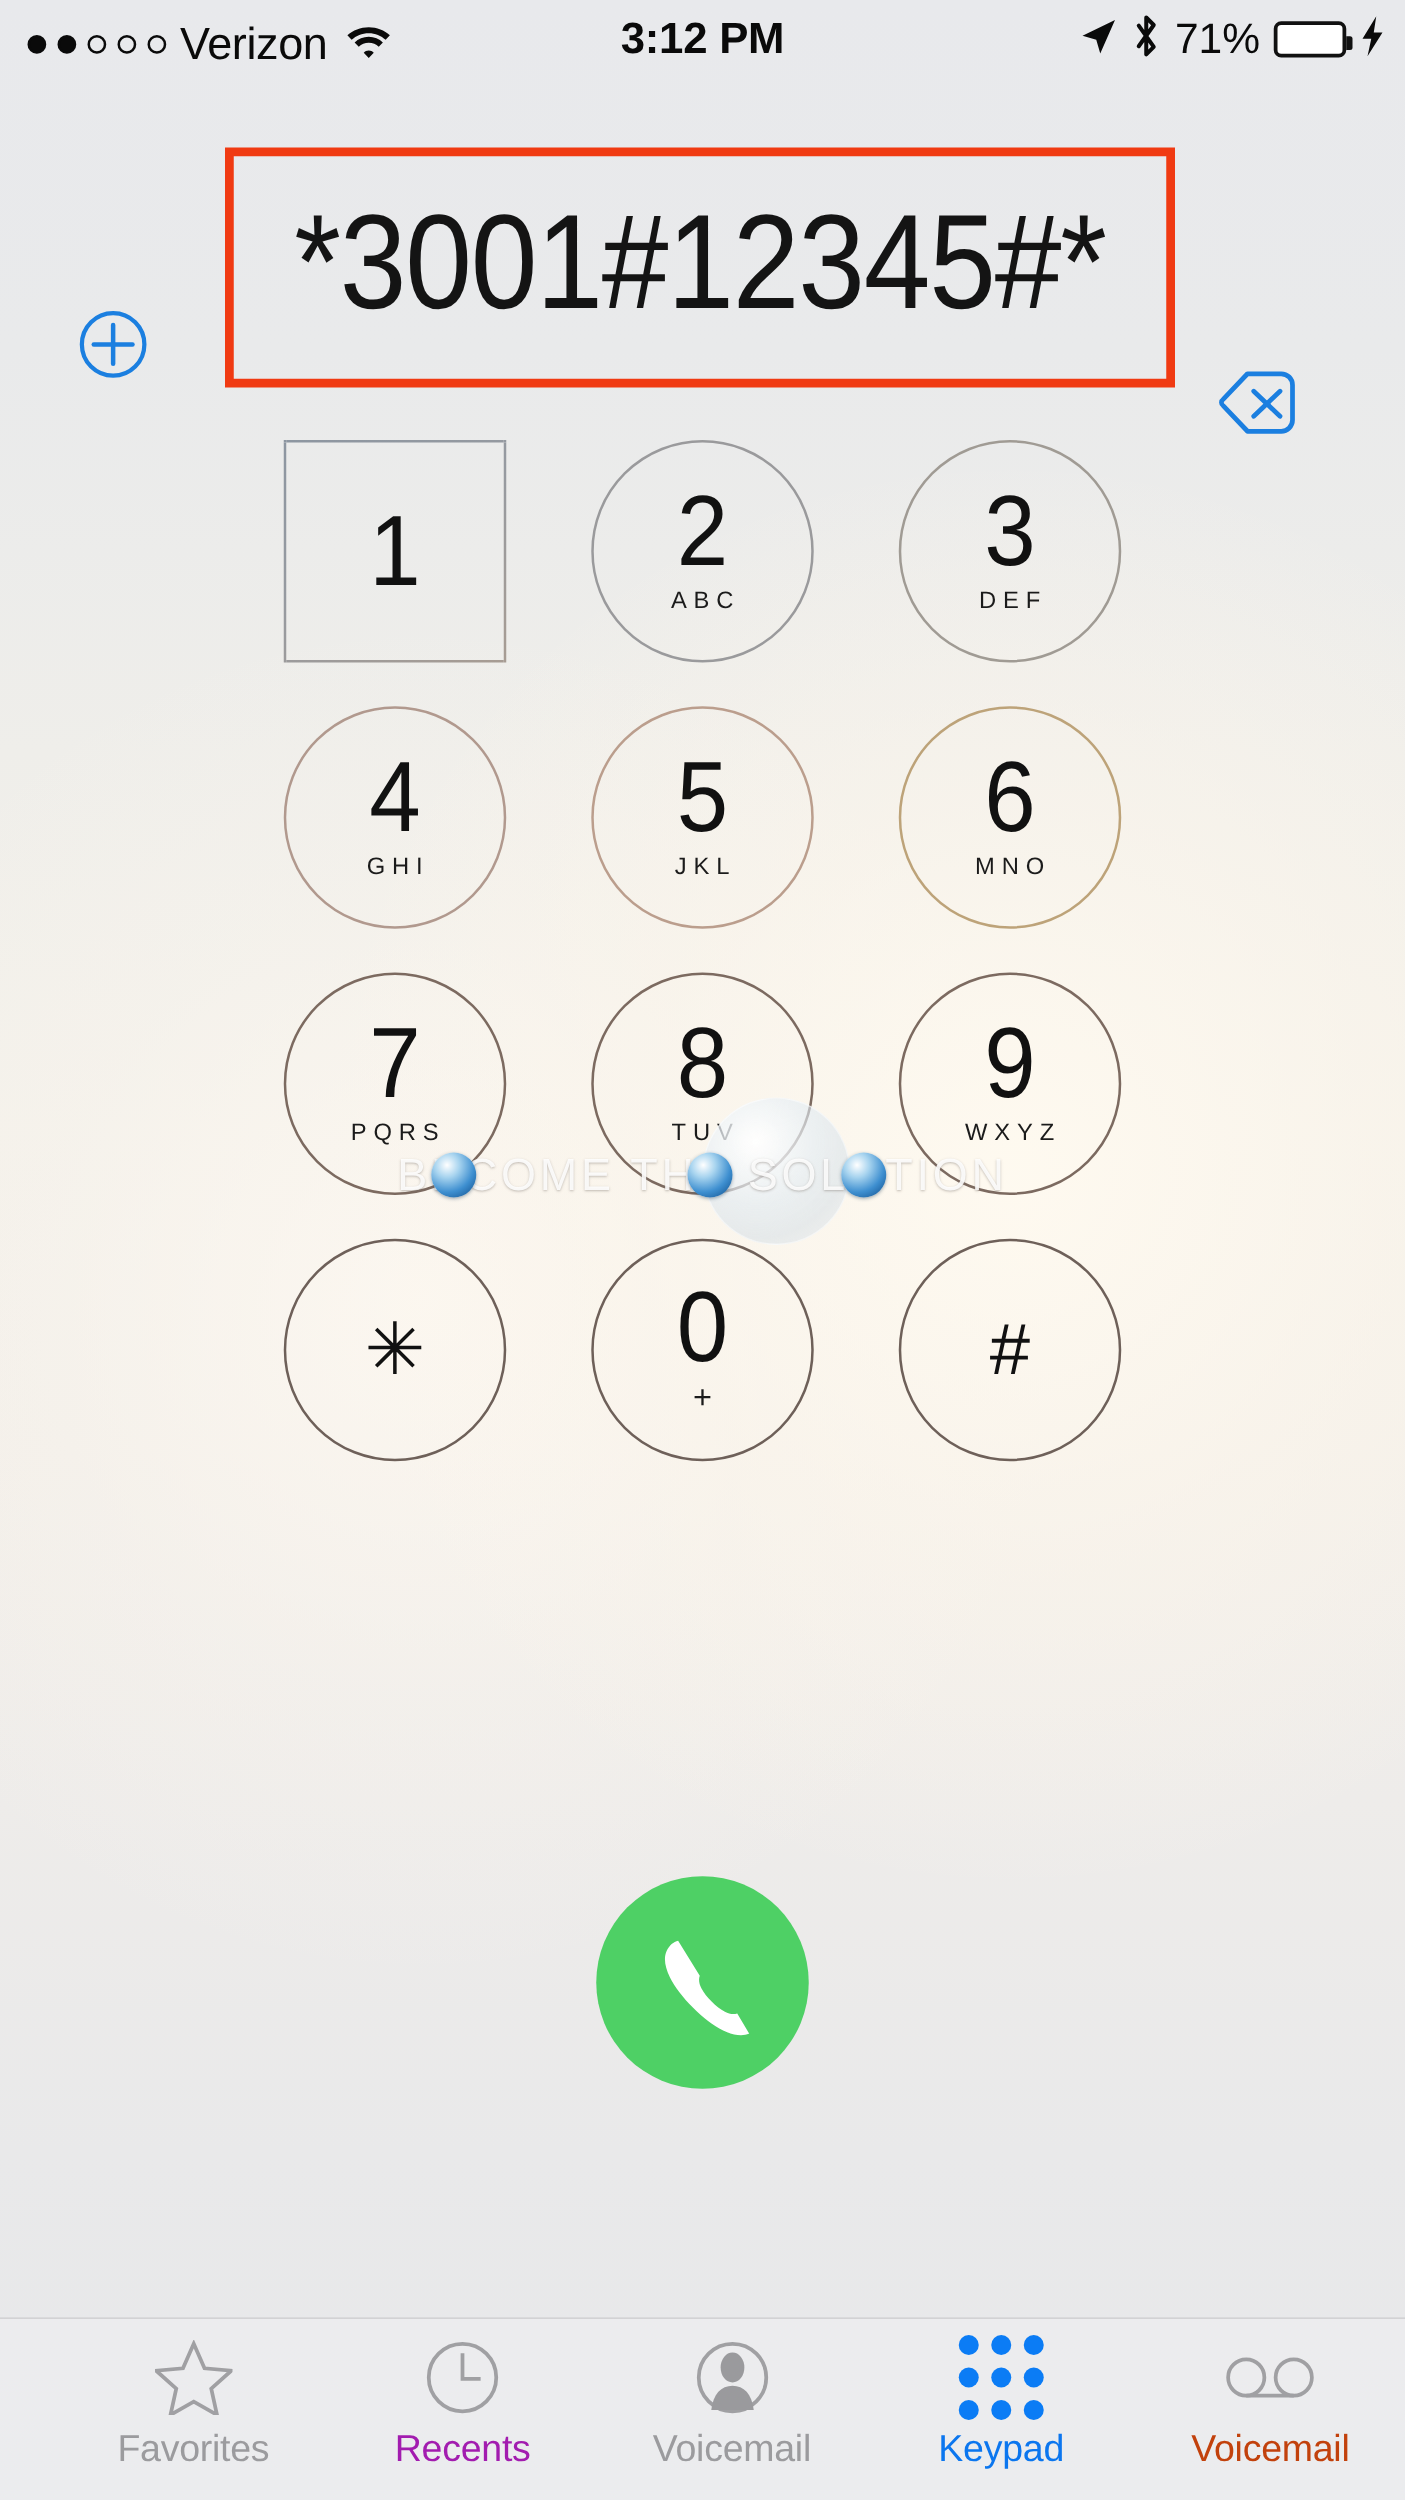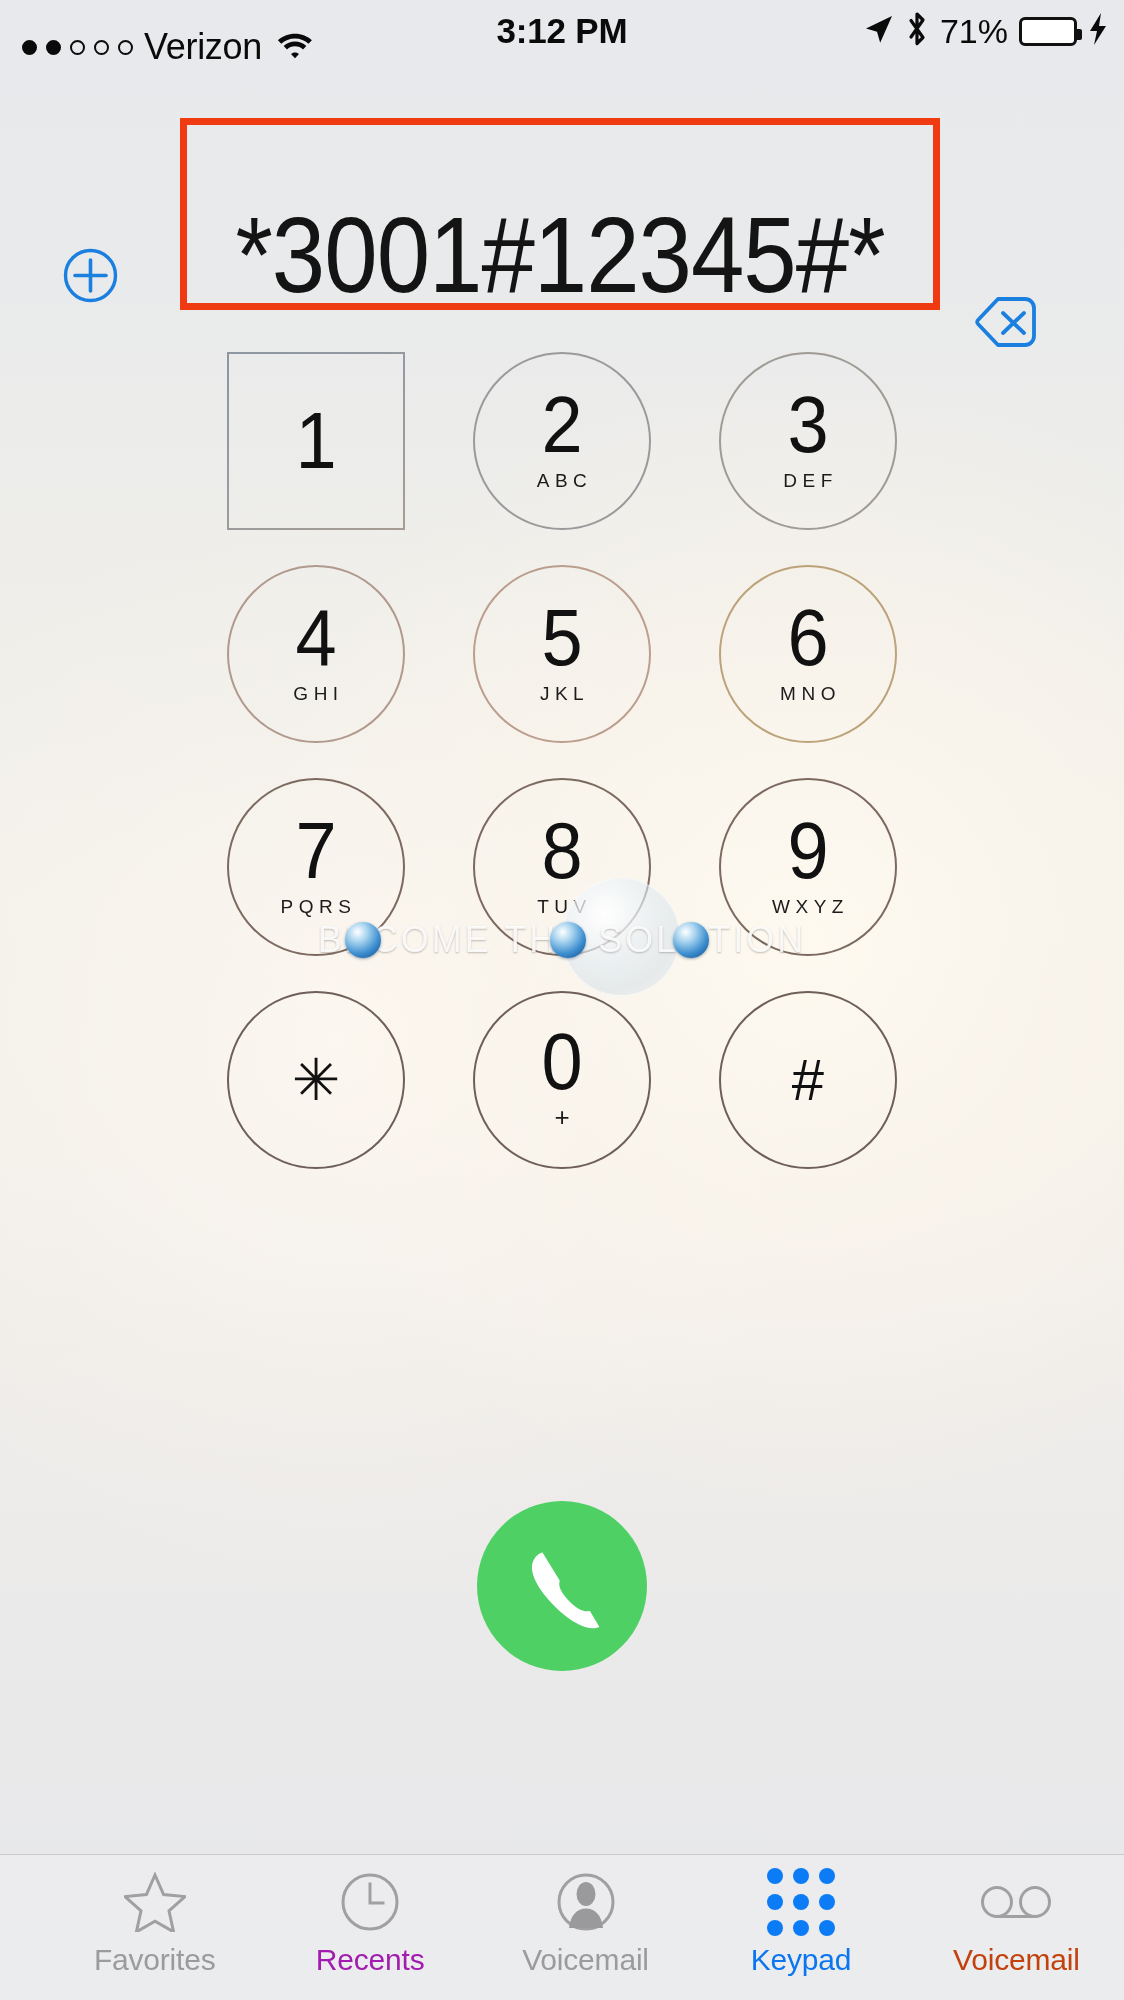--- a/index.html
+++ b/index.html
@@ -18,21 +18,21 @@
       radial-gradient(ellipse 70% 40% at 72% 47%, rgba(255,250,240,0.95) 0%, rgba(252,246,236,0.55) 38%, rgba(243,240,238,0) 72%),
       radial-gradient(ellipse 60% 35% at 30% 52%, rgba(253,248,241,0.85) 0%, rgba(248,244,238,0.4) 45%, rgba(240,239,238,0) 78%),
       linear-gradient(180deg, #e8e9ec 0%, #e9eaeb 14%, #efeeea 30%, #f4f1ea 45%, #f3efe9 58%, #eeecea 72%, #e9e9ea 86%, #e7e8ea 100%);
   }
 
   
   #statusbar {
     position:absolute; top:0; left:0; width:1124px; height:62px;
     display:flex; align-items:center;
   }
-  .sb-left { position:absolute; left:22px; top:16px; height:62px; display:flex; align-items:center; gap:0; }
+  .sb-left { position:absolute; left:22px; top:4px; height:62px; display:flex; align-items:center; gap:0; }
   .sb-dots { display:flex; align-items:center; gap:9px; margin-right:11px; }
   .sb-dot { width:15px; height:15px; border-radius:50%; border:2.4px solid #0a0a0a; }
   .sb-dot.filled { background:#0a0a0a; }
   .sb-carrier { font-size:36px; color:#0a0a0a; font-weight:400; letter-spacing:-0.3px; }
   .sb-wifi { margin-left:14px; display:block; }
   .sb-center {
     position:absolute; left:0; width:1124px; text-align:center; top:0; height:62px;
     line-height:62px; font-size:35px; font-weight:700; color:#0a0a0a; letter-spacing:-0.2px;
   }
   .sb-right { position:absolute; right:16px; top:0; height:62px; display:flex; align-items:center; gap:11px; }
@@ -52,21 +52,21 @@
     position:absolute; top:100px; left:0; width:1124px; height:225px;
   }
   #add-contact-btn {
     position:absolute; left:62px; top:147px; width:57px; height:57px;
   }
   #backspace-btn {
     position:absolute; left:975px; top:193px; width:62px; height:58px;
   }
   #number-field {
     position:absolute; left:180px; top:18px; width:760px; height:192px;
-    display:flex; align-items:center; justify-content:center;margin-top:44px;
+    display:flex; align-items:center; justify-content:center;
   }
   #number-text {
     font-family:"Liberation Sans", sans-serif;
     font-size:96px; font-weight:300; color:#141414;
     letter-spacing:-1px; white-space:nowrap;
     transform:scaleY(1.12); transform-origin:center;
     padding-bottom:6px;
   }
   #annot-rect {
     position:absolute; left:180px; top:118px; width:760px; height:192px;

